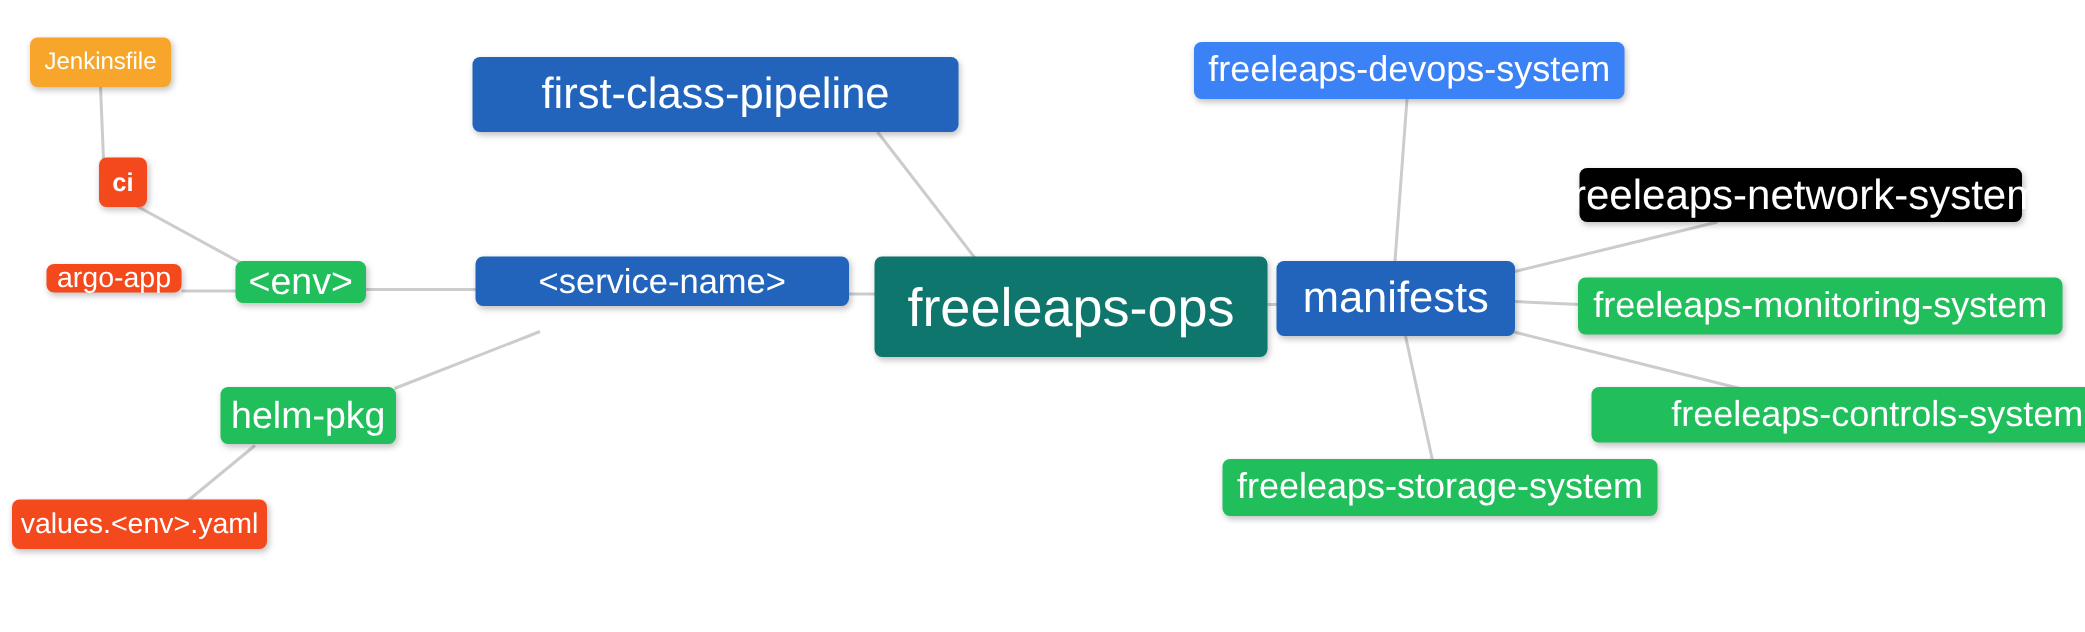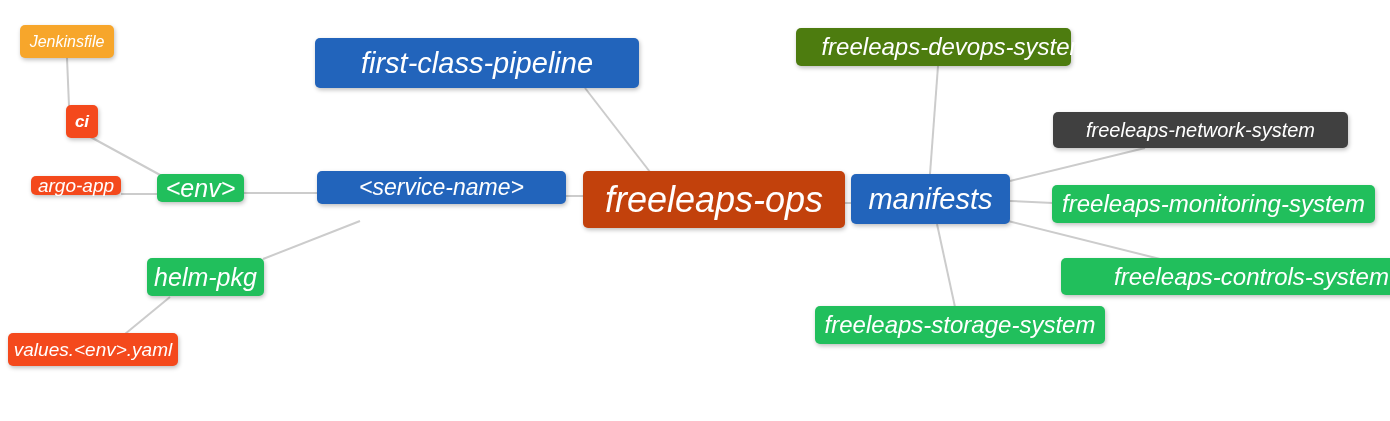--- a/index.html
+++ b/index.html
@@ -3,21 +3,20 @@
 <meta charset="utf-8">
 <style>
   html, body { margin: 0; padding: 0; background: #ffffff; }
   .canvas {
     position: relative;
     width: 1390px;
     height: 421px;
     background: #ffffff;
     overflow: hidden;
     font-family: "Liberation Sans", sans-serif;
-    font-style: italic;
   }
   svg.edges { position: absolute; left: 0; top: 0; }
   svg.edges line { stroke: #cccccc; stroke-width: 2; }
   .node {
     position: absolute;
     display: flex;
     align-items: center;
     justify-content: center;
     color: #ffffff;
     border-radius: 5px;
@@ -60,27 +59,27 @@
   <div class="node" style="left: 157px; top: 174px; width: 87px; height: 28px; font-size: 25px; background: rgb(33, 191, 92);">&lt;env&gt;</div>
 
   <div class="node" style="left: 8px; top: 333px; width: 170px; height: 33px; font-size: 19px; background: rgb(244, 73, 28);">values.&lt;env&gt;.yaml</div>
 
   <div class="node" style="left: 147px; top: 258px; width: 117px; height: 38px; font-size: 25px; background: rgb(33, 191, 92);">helm-pkg</div>
 
   <div class="node" style="left: 315px; top: 38px; width: 324px; height: 50px; font-size: 29px; background: rgb(34, 100, 187);">first-class-pipeline</div>
 
   <div class="node" style="left: 317px; top: 171px; width: 249px; height: 33px; font-size: 23px; background: rgb(34, 100, 187);">&lt;service-name&gt;</div>
 
-  <div class="node" style="left: 583px; top: 171px; width: 262px; height: 57px; font-size: 36px; background: #c2410c;">freeleaps-ops</div>
+  <div class="node" style="left: 583px; top: 171px; width: 262px; height: 67px; font-size: 36px; background: #0f766e;">freeleaps-ops</div>
 
   <div class="node" style="left: 851px; top: 174px; width: 159px; height: 50px; font-size: 29px; background: rgb(34, 100, 187);">manifests</div>
 
-  <div class="node" style="left: 796px; top: 28px; width: 231px; height: 38px; font-size: 24px; background: #4d7c0f; padding-left: 44px;">freeleaps-devops-system</div>
+  <div class="node" style="left: 796px; top: 28px; width: 287px; height: 38px; font-size: 24px; background: #3b82f6;">freeleaps-devops-system</div>
 
-  <div class="node" style="left: 1053px; top: 112px; width: 295px; height: 36px; font-size: 20px; background: #404040;">freeleaps-network-system</div>
+  <div class="node" style="left: 1053px; top: 112px; width: 295px; height: 36px; font-size: 28px; background: #000000;">freeleaps-network-system</div>
 
   <div class="node" style="left: 1052px; top: 185px; width: 323px; height: 38px; font-size: 24px; background: rgb(33, 191, 92);">freeleaps-monitoring-system</div>
 
   <div class="node" style="left: 1061px; top: 258px; width: 291px; height: 37px; font-size: 24px; background: rgb(33, 191, 92); padding-left: 45px;">freeleaps-controls-system</div>
 
   <div class="node" style="left: 815px; top: 306px; width: 290px; height: 38px; font-size: 24px; background: rgb(33, 191, 92);">freeleaps-storage-system</div>
 
 </div>
 
 </body></html>

